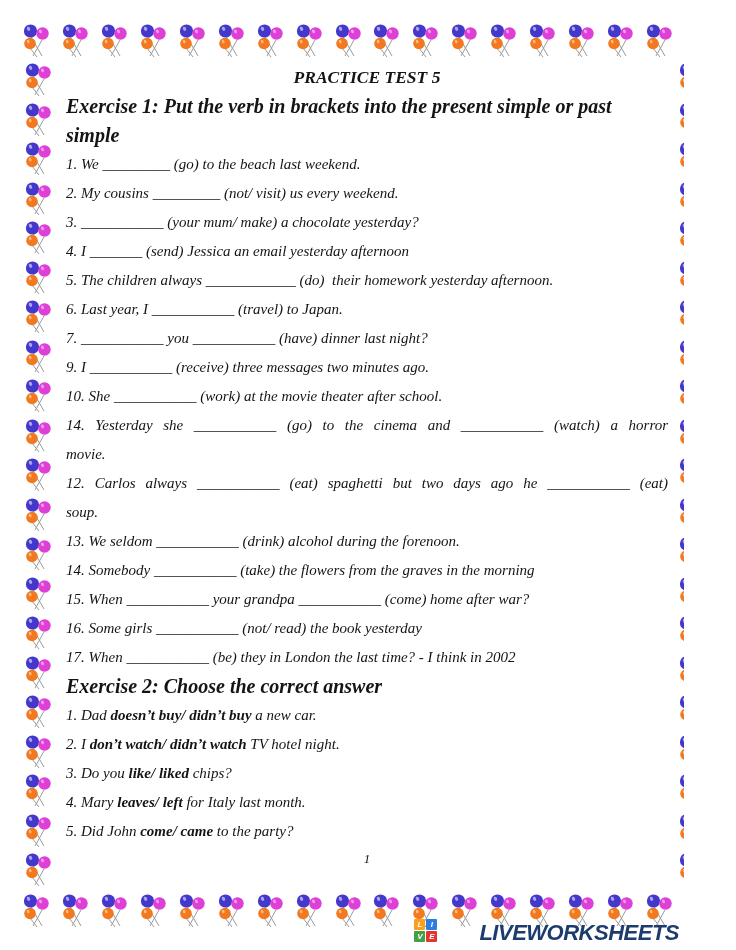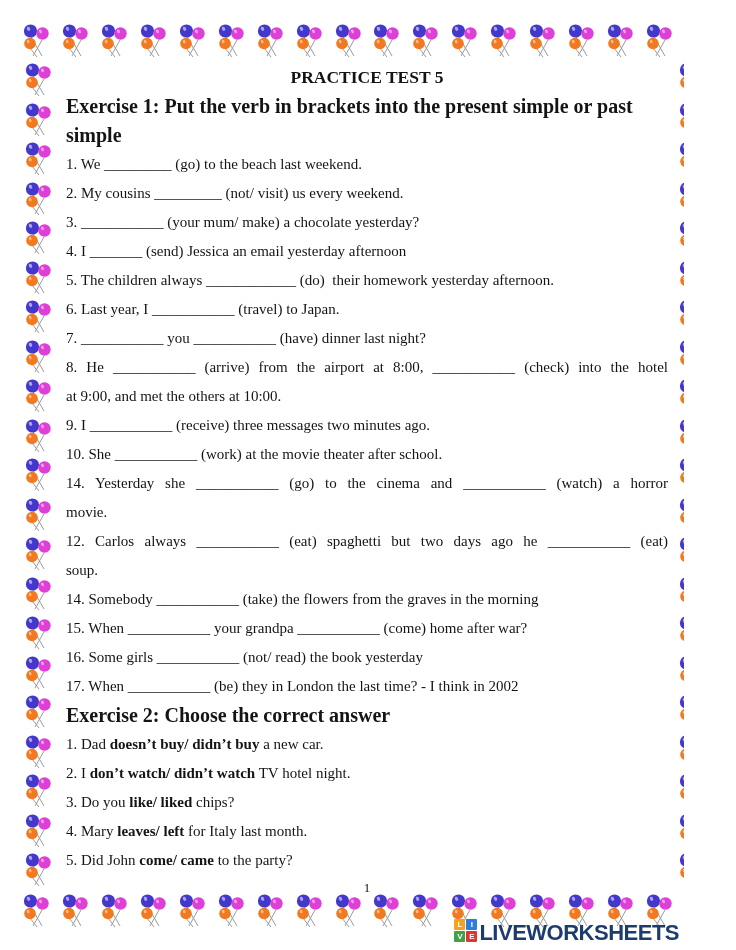--- a/index.html
+++ b/index.html
@@ -1,18 +1,18 @@
 <!DOCTYPE html>
 <html style="--b-blue: #4338cb; --b-pink: #de3fd6; --b-orange: #f2791f; --b-string: #9b9b9b; --brand: #1d3c6e;"><head>
 <meta charset="utf-8">
 <style>
   html,body{margin:0;padding:0;background:#ffffff;}
   .page{
     position:relative;width:684px;height:950px;background:#ffffff;overflow:hidden;
-    font-family:"Liberation Serif", serif;color:#141414;
+    font-family:"Liberation Serif", serif;color:#141414;font-style:italic;
   }
   
   .border-row{position:absolute;left:22px;width:692px;display:flex;justify-content:space-between;}
   .border-top{top:23px;}
   .border-bottom{top:893px;}
   .border-col{position:absolute;top:62px;height:828px;display:flex;flex-direction:column;justify-content:space-between;}
   .border-left{left:24px;}
   .border-right{left:678px;}
   .cluster{width:30px;height:38px;flex:0 0 auto;}
   
@@ -20,21 +20,21 @@
   .doc-title{font-size:17.5px;line-height:29px;margin:0;text-align:center;font-weight:bold;}
   .section-heading{font-size:20px;line-height:29px;margin:0;font-weight:bold;}
   .item{font-size:15px;line-height:29px;}
   .line.stretch{text-align:justify;text-align-last:justify;}
   .page-number{text-align:center;font-size:13px;line-height:26px;}
   
   .footer{position:absolute;right:5px;top:919px;display:flex;align-items:center;gap:2px;
     font-family:"Liberation Sans", sans-serif;}
   .logo{width:23px;height:24px;display:grid;grid-template-columns:11px 11px;grid-template-rows:11px 11px;gap:1px;align-self:flex-end;margin-bottom:3px;}
   .sq{color:#fff;font-size:8px;font-weight:bold;display:flex;align-items:center;justify-content:center;border-radius:1px;line-height:1;}
-  .brand{font-size:22px;font-weight:bold;color:var(--brand,#1d3c6e);letter-spacing:-0.5px;}
+  .brand{font-size:22px;font-weight:bold;color:var(--brand,#1d3c6e);letter-spacing:-0.5px;margin-left:40px;}
 </style>
 </head>
 <body>
 
 <div class="page">
 
   <div class="border-row border-top" id="border-top">
       <svg class="cluster" viewBox="0 0 30 38" style="display: block;" xmlns="http://www.w3.org/2000/svg">
     <line x1="9" y1="14" x2="20" y2="33" stroke="var(--b-string,#9b9b9b)" stroke-width="1"></line>
     <line x1="20" y1="17" x2="11" y2="33" stroke="var(--b-string,#9b9b9b)" stroke-width="1"></line>
@@ -920,36 +920,35 @@
         <div class="item">
           <div class="line">5. The children always ____________ (do)&nbsp; their homework yesterday afternoon.</div>
         </div>
         <div class="item">
           <div class="line">6. Last year, I ___________ (travel) to Japan.</div>
         </div>
         <div class="item">
           <div class="line">7. ___________ you ___________ (have) dinner last night?</div>
         </div>
         <div class="item">
-          <div class="line stretch">8. He ___________ (arrive) from the airport at 8:00, ___________ (check) into the hotel</div>
-          <div class="line">at 9:00, and met the others at 10:00.</div>
-        </div>
-        <div class="item">
           <div class="line">9. I ___________ (receive) three messages two minutes ago.</div>
         </div>
         <div class="item">
           <div class="line">10. She ___________ (work) at the movie theater after school.</div>
         </div>
         <div class="item">
           <div class="line stretch">14. Yesterday she ___________ (go) to the cinema and ___________ (watch) a horror</div>
           <div class="line">movie.</div>
         </div>
         <div class="item">
           <div class="line stretch">12. Carlos always ___________ (eat) spaghetti but two days ago he ___________ (eat)</div>
           <div class="line">soup.</div>
+        </div>
+        <div class="item">
+          <div class="line">13. We seldom ___________ (drink) alcohol during the forenoon.</div>
         </div>
         <div class="item">
           <div class="line">14. Somebody ___________ (take) the flowers from the graves in the morning</div>
         </div>
         <div class="item">
           <div class="line">15. When ___________ your grandpa ___________ (come) home after war?</div>
         </div>
         <div class="item">
           <div class="line">16. Some girls ___________ (not/ read) the book yesterday</div>
         </div>

